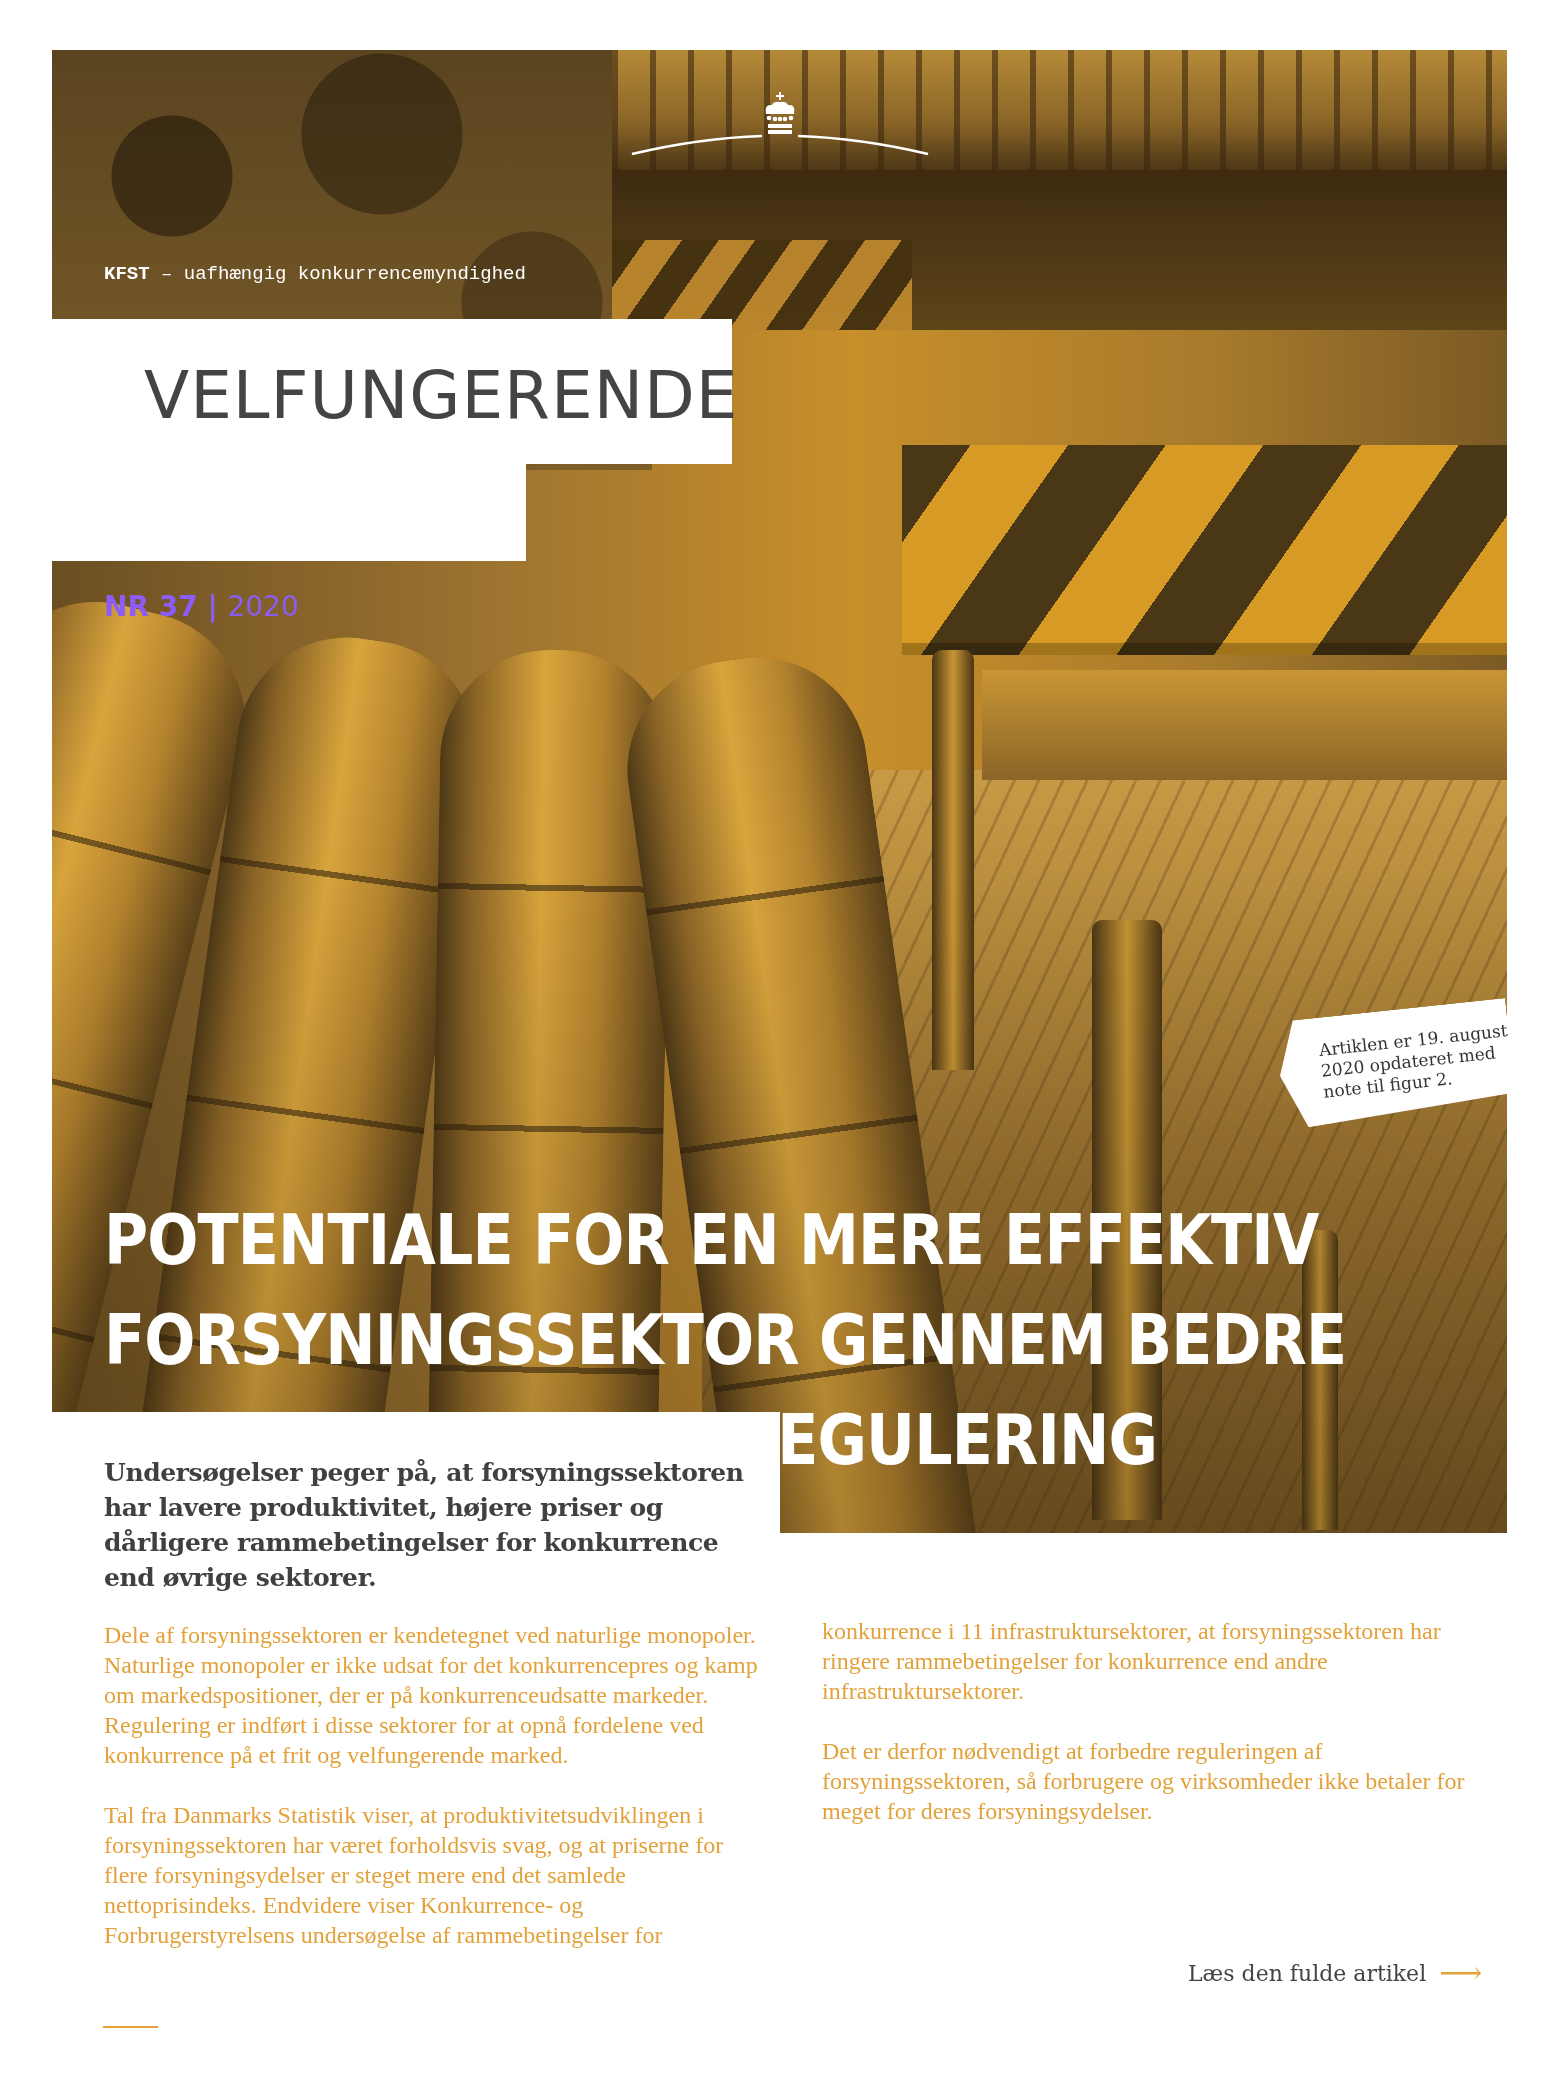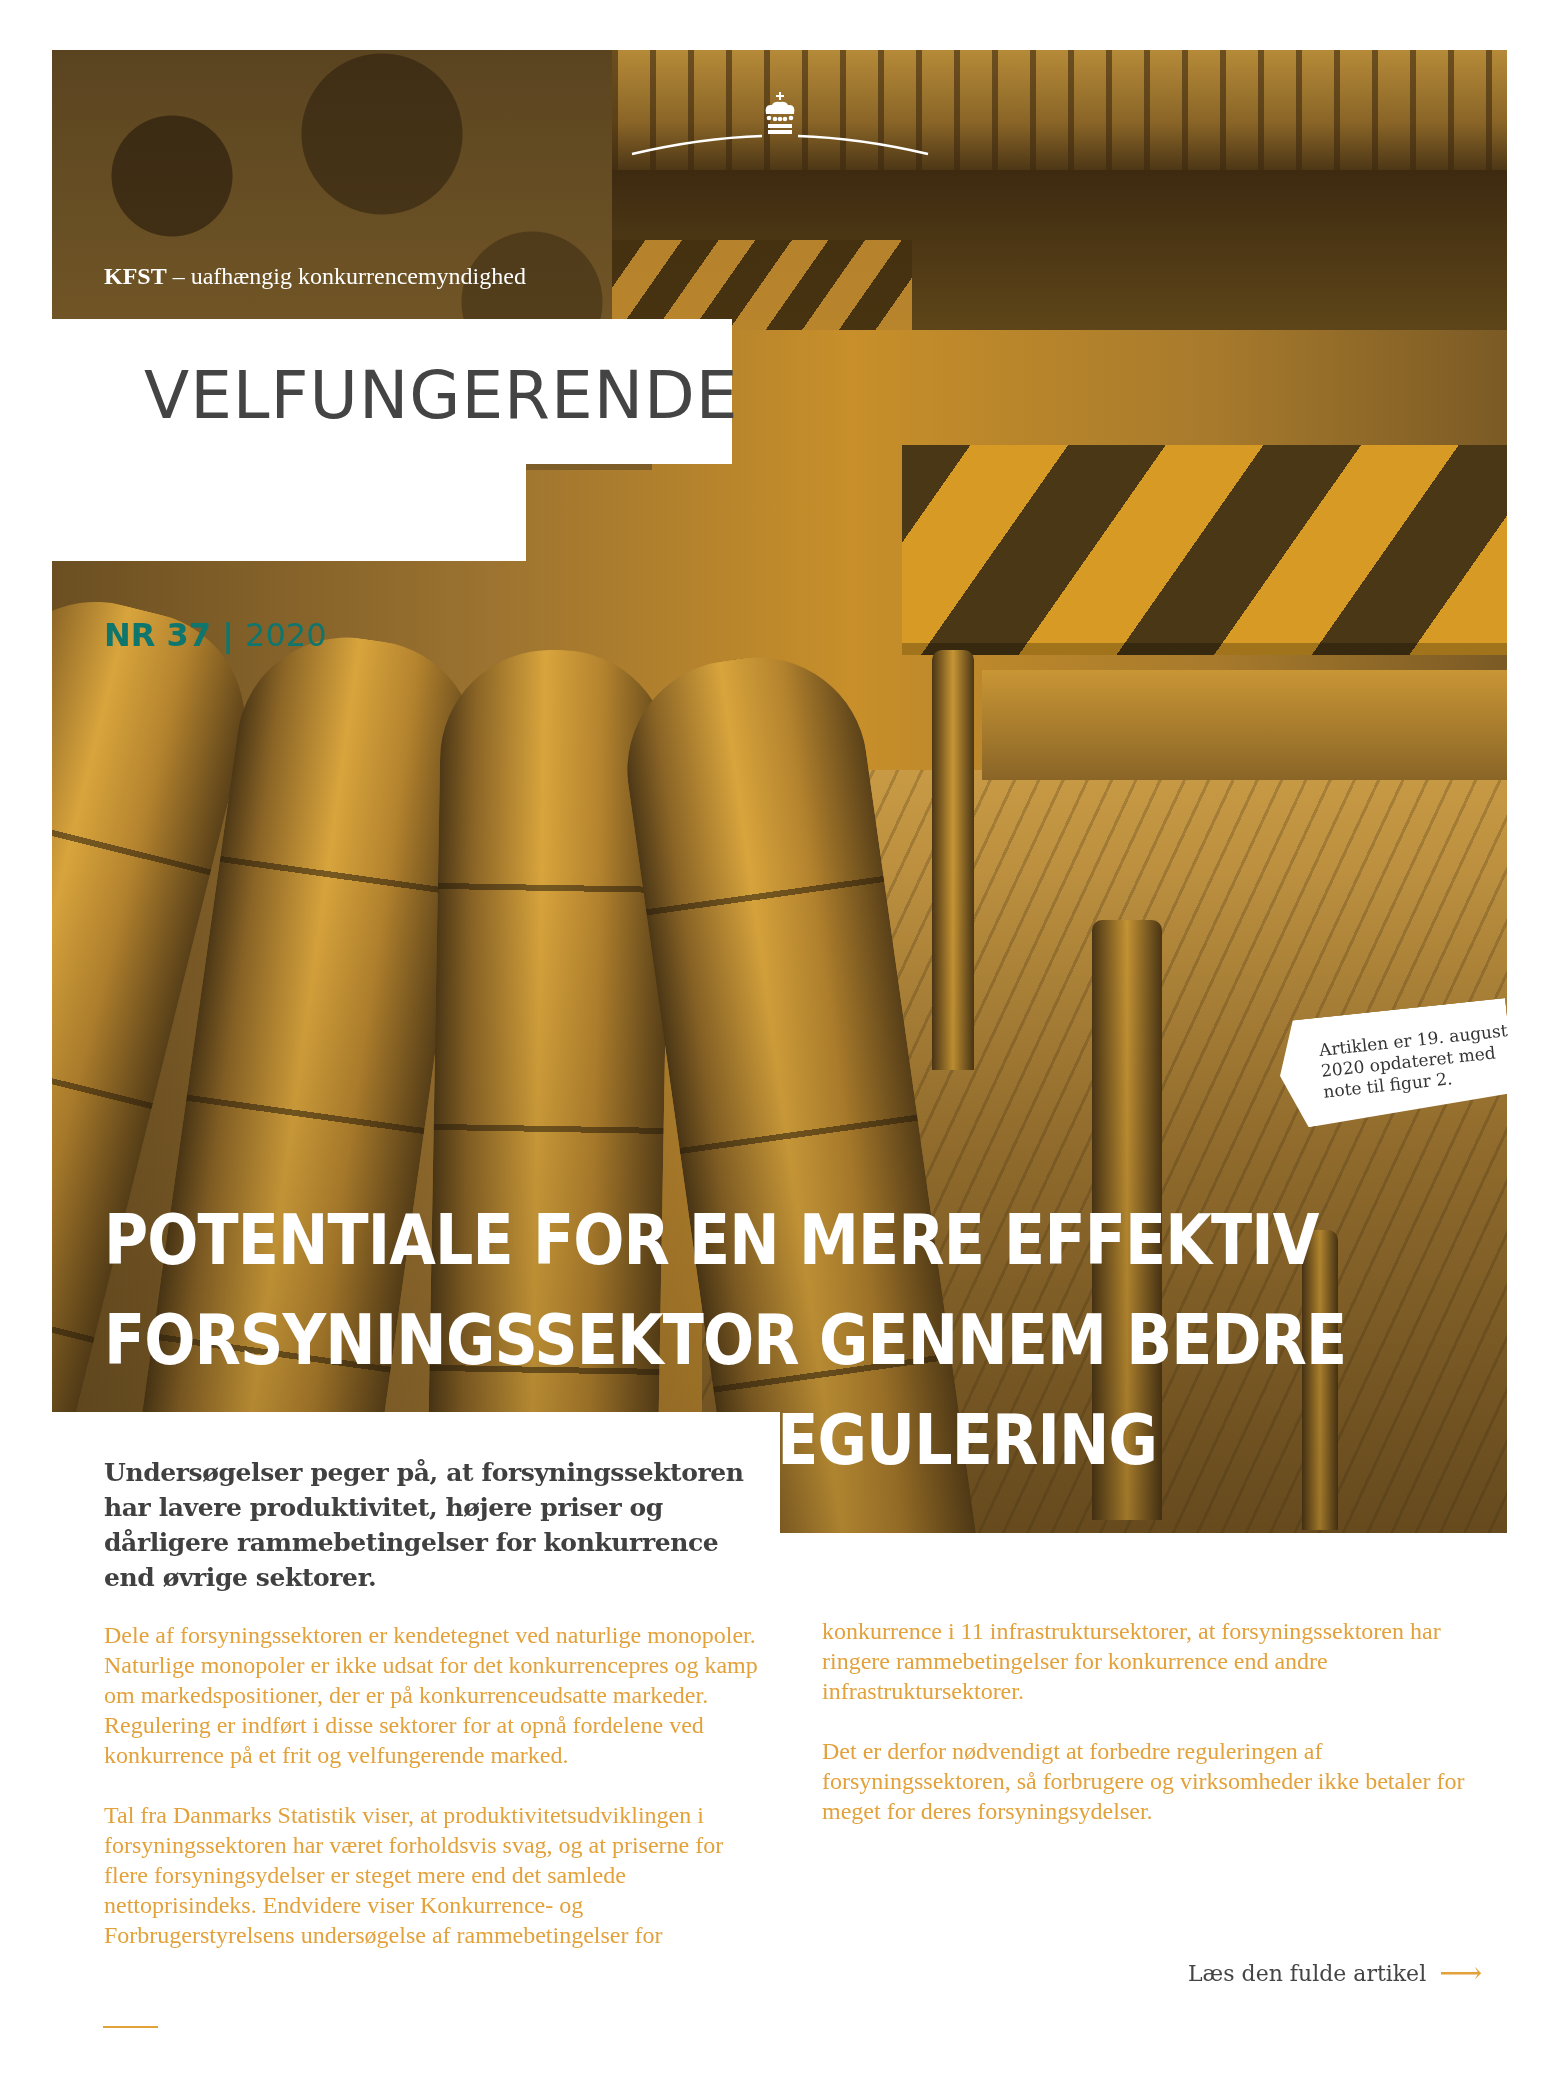--- a/index.html
+++ b/index.html
@@ -85,35 +85,35 @@
     .logo-arc { display: block; margin: -4px auto 0; }
     .logo-text {
       display: block; margin-top: 8px;
       font-family: "DejaVu Sans", sans-serif; font-weight: bold; font-size: 22px; letter-spacing: 0.5px;
       font-variant: small-caps; white-space: nowrap;
     }
 
     
     .tagline {
       position: absolute; left: 104px; top: 263px; color: #fff;
-      font-family: Liberation Serif, serif; font-size: 24px; white-space: nowrap;
+      font-family: Liberation Mono, monospace; font-size: 19px; white-space: nowrap;
     }
     .tagline b { font-weight: bold; }
 
     
     .series-box1 { position: absolute; left: 52px; top: 319px; width: 680px; height: 145px; background: #fff; }
     .series-box2 { position: absolute; left: 52px; top: 464px; width: 474px; height: 97px; background: #fff; }
     .series-title {
       position: absolute; left: 104px; top: 350px; color: #3d3d3d;
       font-family: "DejaVu Sans", sans-serif; font-weight: 200; font-size: 66px; line-height: 92px;
       letter-spacing: 1px; white-space: nowrap; -webkit-text-stroke: 0px;
     }
     .series-title span { display: block; font-weight: normal; color: #444; margin-left: 40px; }
     .issue {
-      position: absolute; left: 104px; top: 616px; color: #0f766e; font-size: 32px; white-space: nowrap;
+      position: absolute; left: 104px; top: 590px; color: #8b5cf6; font-size: 28px; white-space: nowrap;
       font-family: "DejaVu Sans", sans-serif;
     }
     .issue b { font-weight: bold; }
 
     
     .update-tag {
       position: absolute; left: 1280px; top: 1022px; width: 232px; height: 108px;
       background: #fff;
       clip-path: polygon(8% 0, 100% 0, 100% 88%, 10% 100%, 0 50%);
       transform: rotate(-6deg); transform-origin: left center;

